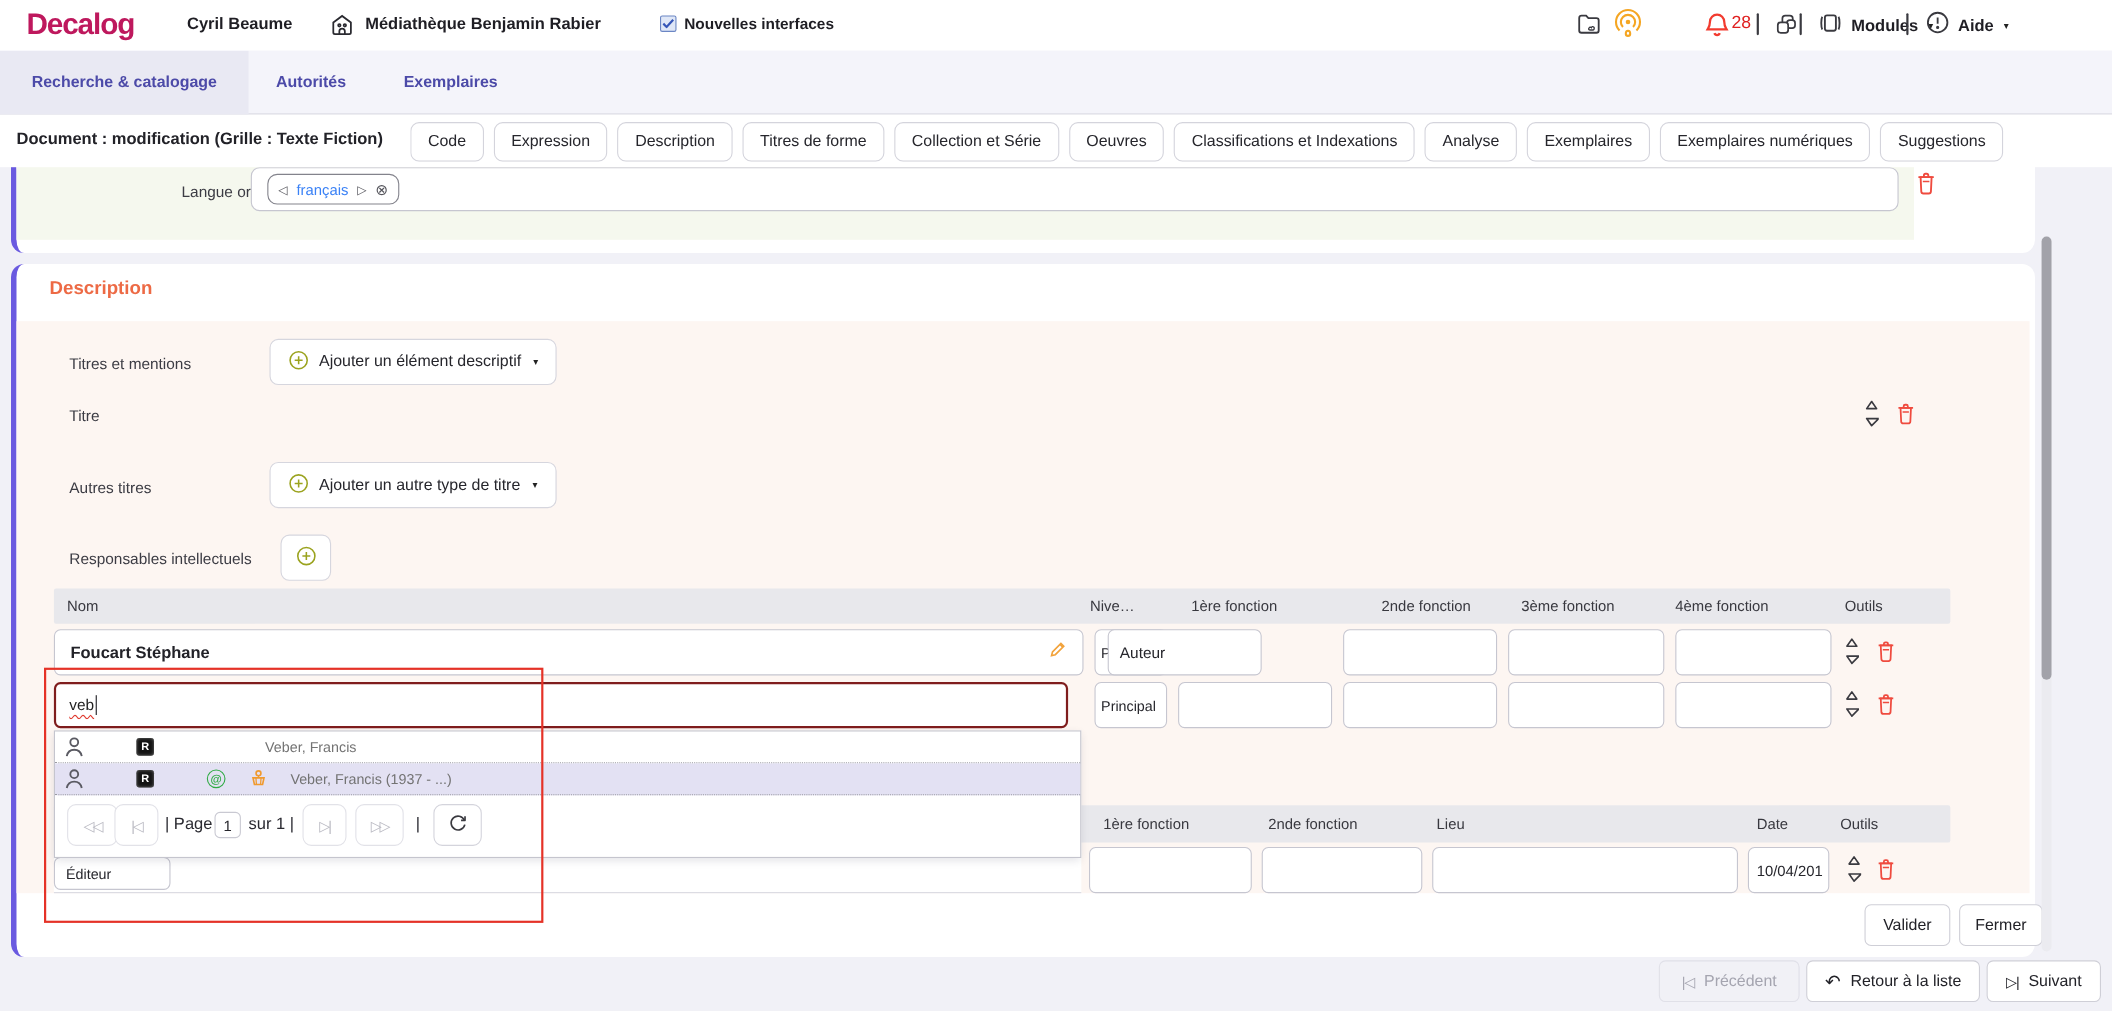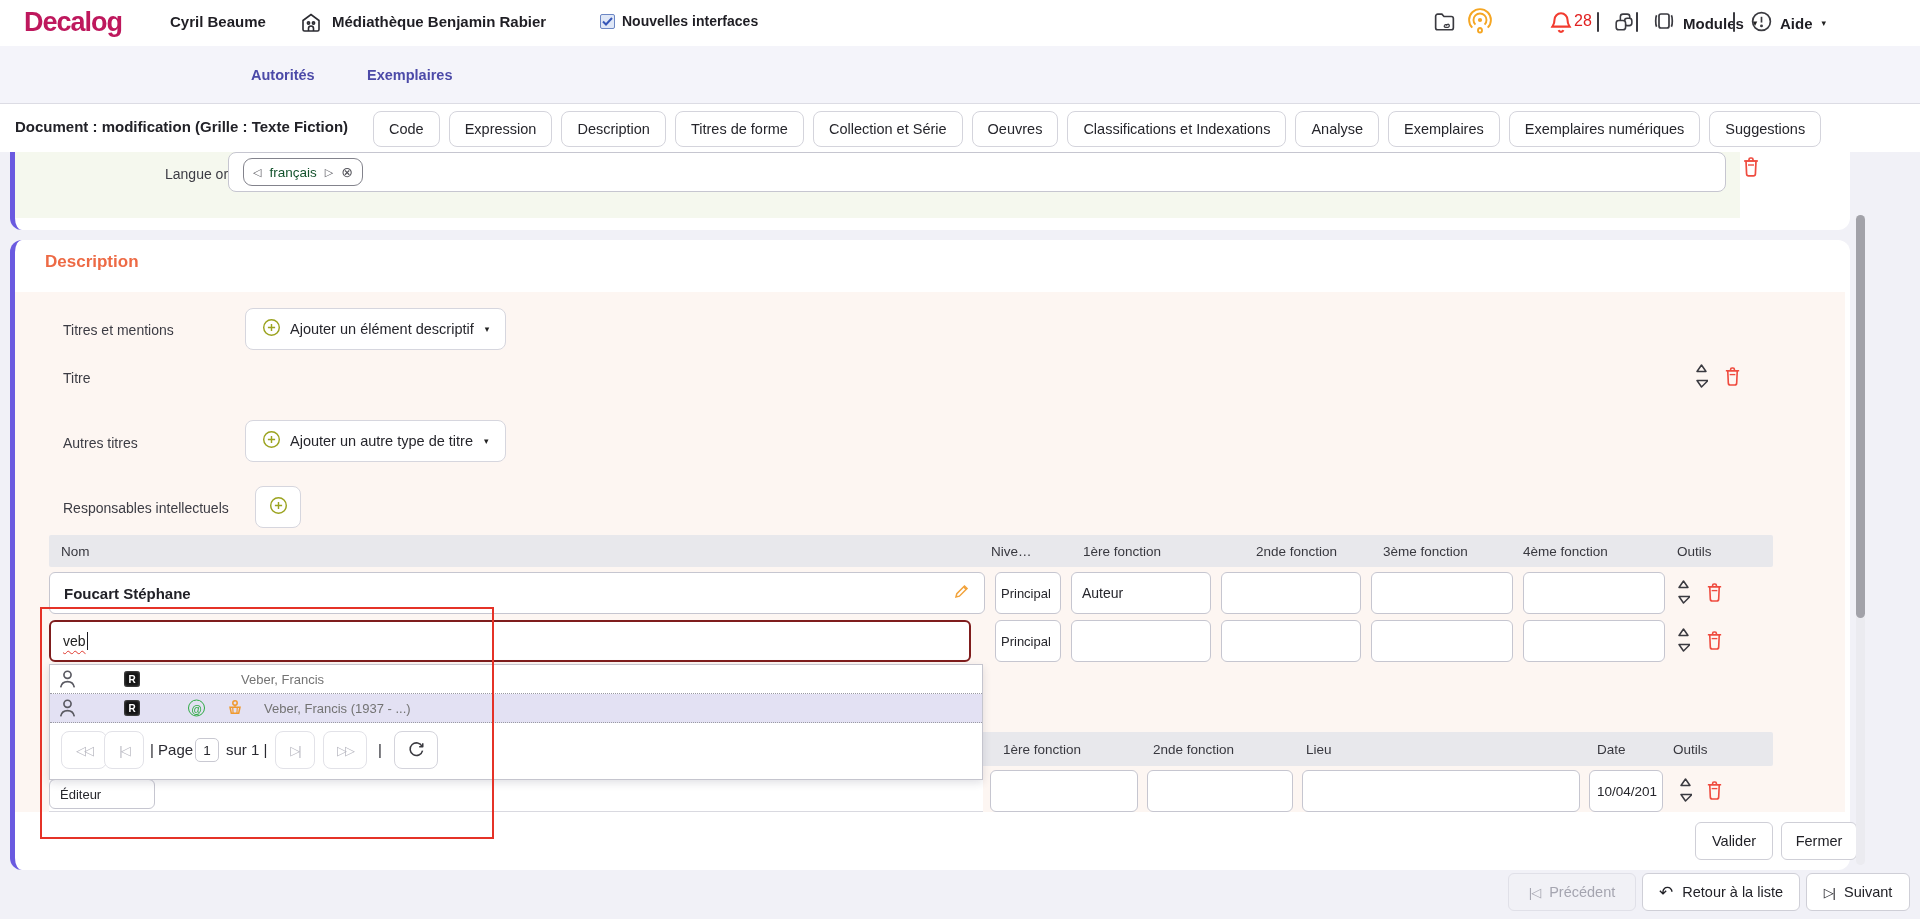--- a/index.html
+++ b/index.html
@@ -40,21 +40,21 @@
   .boldval { font-size:15.5px; font-weight:700; color:#222228; padding-left:14px; white-space:nowrap; }
   .addbtn { position:absolute; height:42px; display:flex; align-items:center; gap:9px; background:#fff; border:1px solid #d6d6de; border-radius:8px; padding:0 16px; font-size:14.5px; color:#26262c; white-space:nowrap; }
   .caret { font-size:9px; color:#222; margin-left:2px; }
   .section-title { position:absolute; left:30px; top:12px; font-size:17px; font-weight:700; color:#ed6a45; }
 
   .thbar { position:absolute; background:#e8e8ec; border-radius:2px; }
   .th { position:absolute; top:50%; transform:translateY(-50%); font-size:13.5px; color:#38383f; white-space:nowrap; }
 
   .tag { display:flex; align-items:center; gap:8px; height:28px; border:1.5px solid #83838c; border-radius:9px; padding:0 9px; margin-left:14px; background:#fff; }
   .tag .tri { font-size:11px; color:#55555c; }
-  .tag .val { font-size:13.5px; color:#14532d; }
+  .tag .val { font-size:13.5px; color:#3b82f6; }
   .tag .rem { font-size:14px; color:#55555c; }
 
   .iconbtn { position:absolute; display:flex; align-items:center; justify-content:center; }
 
   
   .dropdown { position:absolute; left:34px; top:424px; width:934px; height:116px; background:#fff; border:1px solid #c5c5ce; box-shadow:0 3px 8px rgba(40,40,70,.14); z-index:5; }
   .dd-row { position:relative; height:29px; border-bottom:1px dotted #9a9aa2; }
   .dd-row.sel { background:#e3e1f3; }
   .dd-ic { position:absolute; top:50%; transform:translateY(-50%); display:flex; align-items:center; justify-content:center; }
   .dd-label { position:absolute; top:50%; transform:translateY(-50%); font-size:13px; color:#737373; white-space:nowrap; }
@@ -153,20 +153,21 @@
             <path d="M11 6.5v5.5"></path>
             <circle cx="11" cy="15.2" r="0.6" fill="#3a3a40"></circle>
           </svg>
       </span>
       <span class="hdr-txt" style="position:static">Aide</span>
       <span class="caret">▾</span>
     </div>
   </header>
 
   <nav class="tabbar">
+    <div class="tab active" style="left:0; width:226px">Recherche &amp; catalogage</div>
     <div class="tab" style="left:251px">Autorités</div>
     <div class="tab" style="left:367px">Exemplaires</div>
   </nav>
 
   <div class="toolbar">
     <div class="doc-title">Document : modification (Grille : Texte Fiction)</div>
     <div class="tb-btns">
       <button class="btn">Code</button>
       <button class="btn">Expression</button>
       <button class="btn">Description</button>
@@ -262,21 +263,21 @@
       <div class="ibox" style="left:34px; top:332px; width:936px">
         <span class="boldval" style="font-size:15px">Foucart Stéphane</span>
         <span style="position:absolute; right:14px">
           <svg width="17" height="17" viewBox="0 0 20 20" fill="none" stroke="#f2a33c" stroke-width="1.8">
               <path d="M3.5 16.5l1-4 9-9 3 3-9 9z"></path>
               <path d="M12.5 4.5l3 3"></path>
             </svg>
         </span>
       </div>
       <div class="ibox" style="left:980px; top:332px; width:66px; font-size:13px; padding-left:5px">Principal</div>
-      <div class="ibox" style="left:1056px; top:332px; width:140px; font-size:14px; padding-left:10px">Auteur</div>
+      <div class="ibox" style="left:992px; top:332px; width:140px; font-size:14px; padding-left:10px">Auteur</div>
       <div class="ibox" style="left:1206px; top:332px; width:140px"></div>
       <div class="ibox" style="left:1356px; top:332px; width:142px"></div>
       <div class="ibox" style="left:1508px; top:332px; width:142px"></div>
       <span class="iconbtn" style="left:1662px; top:338px">
         <svg width="13" height="28" viewBox="0 0 13 28" fill="none" stroke="#3a3a40" stroke-width="1.5" stroke-linejoin="round">
             <path d="M6.5 3L11 9.5H2z"></path>
             <path d="M6.5 25L2 18.5h11z"></path>
           </svg>
       </span>
       <span class="iconbtn" style="left:1690px; top:342px">

